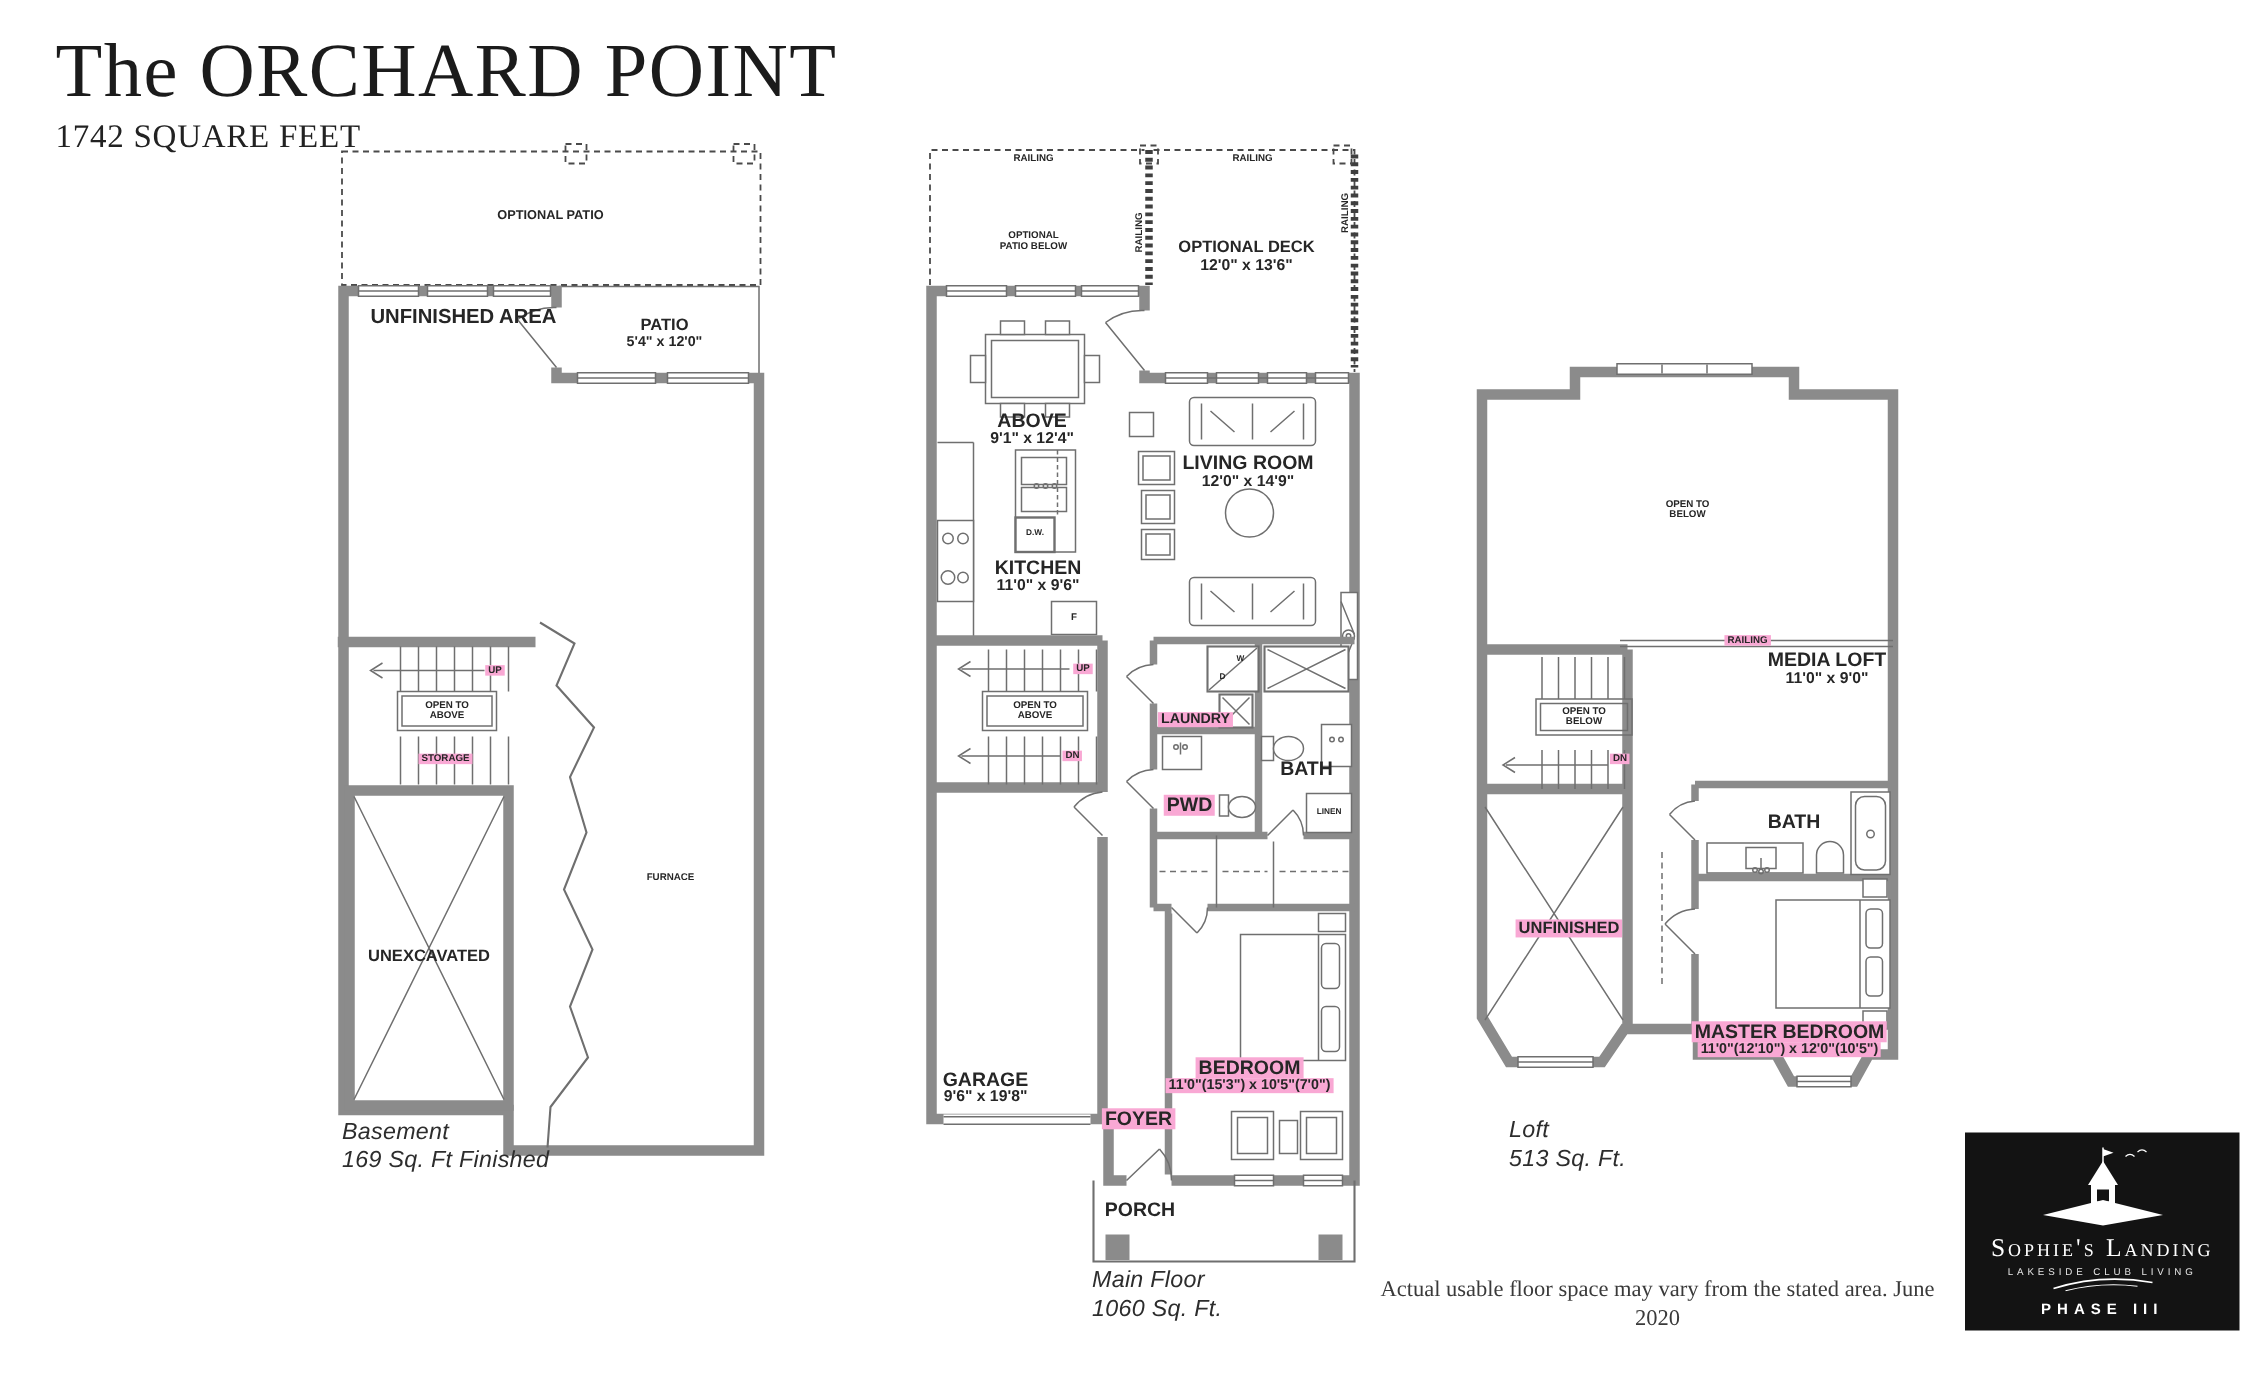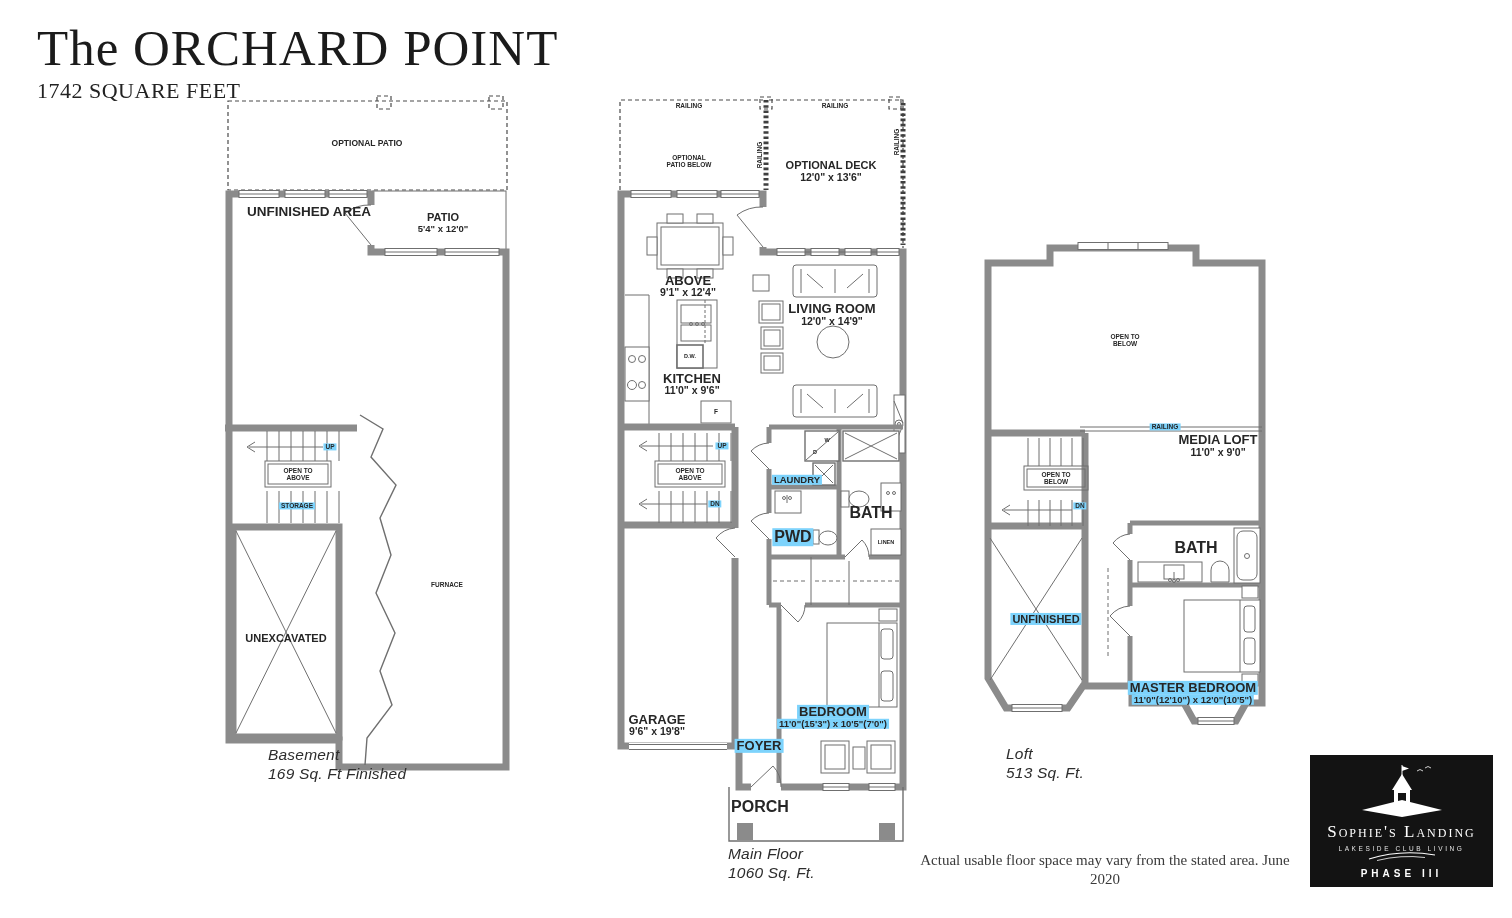--- a/index.html
+++ b/index.html
@@ -8,26 +8,26 @@
   
   #title-block{position:absolute;left:37px;top:22px;color:#1b1b1b;}
   #main-title{font-family:"Liberation Serif",serif;font-size:51px;font-weight:400;letter-spacing:1px;line-height:1.05;}
   #sub-title{font-family:"Liberation Serif",serif;font-size:22px;letter-spacing:0.5px;margin-top:2px;color:#222;}
   
   .plan{position:absolute;}
   .plan svg{position:absolute;left:0;top:0;}
   .lbl{position:absolute;transform:translate(-50%,-50%);font-weight:700;color:#262626;
        text-align:center;white-space:nowrap;line-height:1.1;}
   .rot{transform:translate(-50%,-50%) rotate(-90deg);}
-  .s14{font-size:13.5px;} .s13{font-size:13px;} .s12{font-size:16px;} .s11{font-size:11px;}
+  .s14{font-size:13.5px;} .s13{font-size:13px;} .s12{font-size:13px;} .s11{font-size:11px;}
   .s10{font-size:10.5px;font-weight:700;} .s9{font-size:9.5px;} .s8{font-size:8.5px;}
   .s6{font-size:6.5px;} .s5{font-size:5.5px;}
   .wrap{white-space:normal;width:54px;}
   .wrapn{white-space:normal;width:46px;}
-  .wbg{background:#7dd3fc;padding:0 2px;}
+  .wbg{background:#f9a8d4;padding:0 2px;}
   
   .floor-lbl{position:absolute;font-style:italic;font-size:15.5px;color:#2d2d2d;line-height:1.22;letter-spacing:0.2px;}
   
   #disclaimer{position:absolute;left:905px;top:851px;width:400px;text-align:center;
       font-family:"Liberation Serif",serif;font-size:15px;color:#3a3a3a;line-height:1.25;}
   
   #logo-box{position:absolute;left:1310px;top:755px;width:183px;height:132px;background:#131313;
       color:#fff;display:flex;flex-direction:column;align-items:center;justify-content:center;}
   #logo-brand{font-family:"Liberation Serif",serif;font-variant:small-caps;font-size:17px;letter-spacing:2px;margin-top:2px;}
   #logo-tagline{font-size:6.5px;letter-spacing:2.6px;color:#e4e4e4;margin-top:3px;}
@@ -100,21 +100,21 @@
     <div class="lbl s8" style="left:142px;top:49px;">OPTIONAL PATIO</div>
     <div class="lbl s14" style="left:64px;top:117px;padding-left:40px;">UNFINISHED AREA</div>
     <div class="lbl s11" style="left:218px;top:122px;">PATIO</div>
     <div class="lbl s9" style="left:218px;top:134px;">5'4" x 12'0"</div>
     <div class="lbl s6 wbg" style="left:105px;top:352px;">UP</div>
     <div class="lbl s6 wrapn" style="left:73px;top:379px;">OPEN TO ABOVE</div>
     <div class="lbl s6 wbg" style="left:72px;top:411px;">STORAGE</div>
     <div class="lbl s11" style="left:61px;top:543px;">UNEXCAVATED</div>
     <div class="lbl s6" style="left:222px;top:490px;">FURNACE</div>
   </div>
-  <div class="floor-lbl" style="left:228px;top:746px;margin-left:40px;">
+  <div class="floor-lbl" style="left:228px;top:746px;">
     <div>Basement</div>
     <div>169 Sq. Ft Finished</div>
   </div>
 
   <div class="plan" id="mainfloor-plan" style="left:617px;top:95px;width:290px;height:755px;">
     <svg width="290" height="755" viewBox="0 0 290 755">
 
       <path class="dash" d="M3 95 V5 H146"></path>
       <path class="dash" d="M152 5 H286 V153"></path>
       <path class="rail" d="M149 5 V95"></path>

